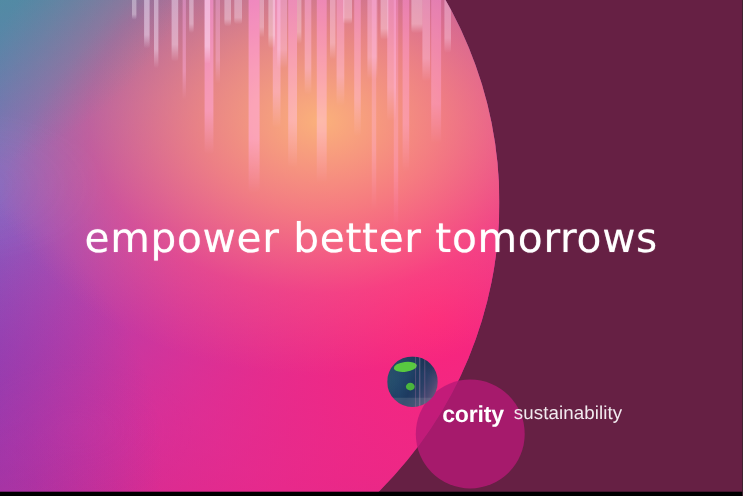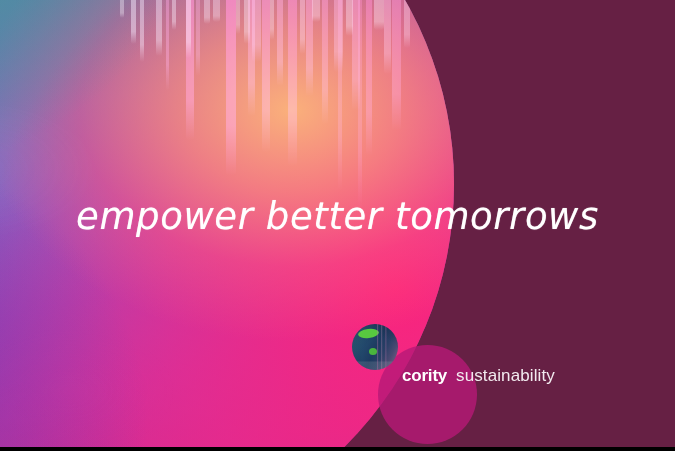--- a/index.html
+++ b/index.html
@@ -111,21 +111,20 @@
   
   .tagline {
     position: absolute;
     left: 0;
     right: 0;
     top: 198px;
     text-align: center;
     color: #ffffff;
     font-family: "DejaVu Sans", sans-serif;
     font-size: 37px;
-    font-style: italic;
     font-weight: 400;
     letter-spacing: .6px;
     line-height: 1;
     white-space: nowrap;
     text-shadow: 0 0 1px rgba(255,255,255,.55);
   }
 
   
   .logo {
     position: absolute;
@@ -194,21 +193,21 @@
     left: 50px;
     top: 44px;
     display: flex;
     align-items: flex-start;
     gap: 9px;
     color: #ffffff;
     line-height: 1.16;
     white-space: nowrap;
   }
   .logo-brand {
-    font-size: 17px;
+    font-size: 21px;
     font-weight: 700;
     letter-spacing: -.2px;
   }
   .logo-product {
     font-size: 17px;
     font-weight: 300;
     letter-spacing: .1px;
     color: #f2eaef;
   }
   .logo-product span { display: block; }

